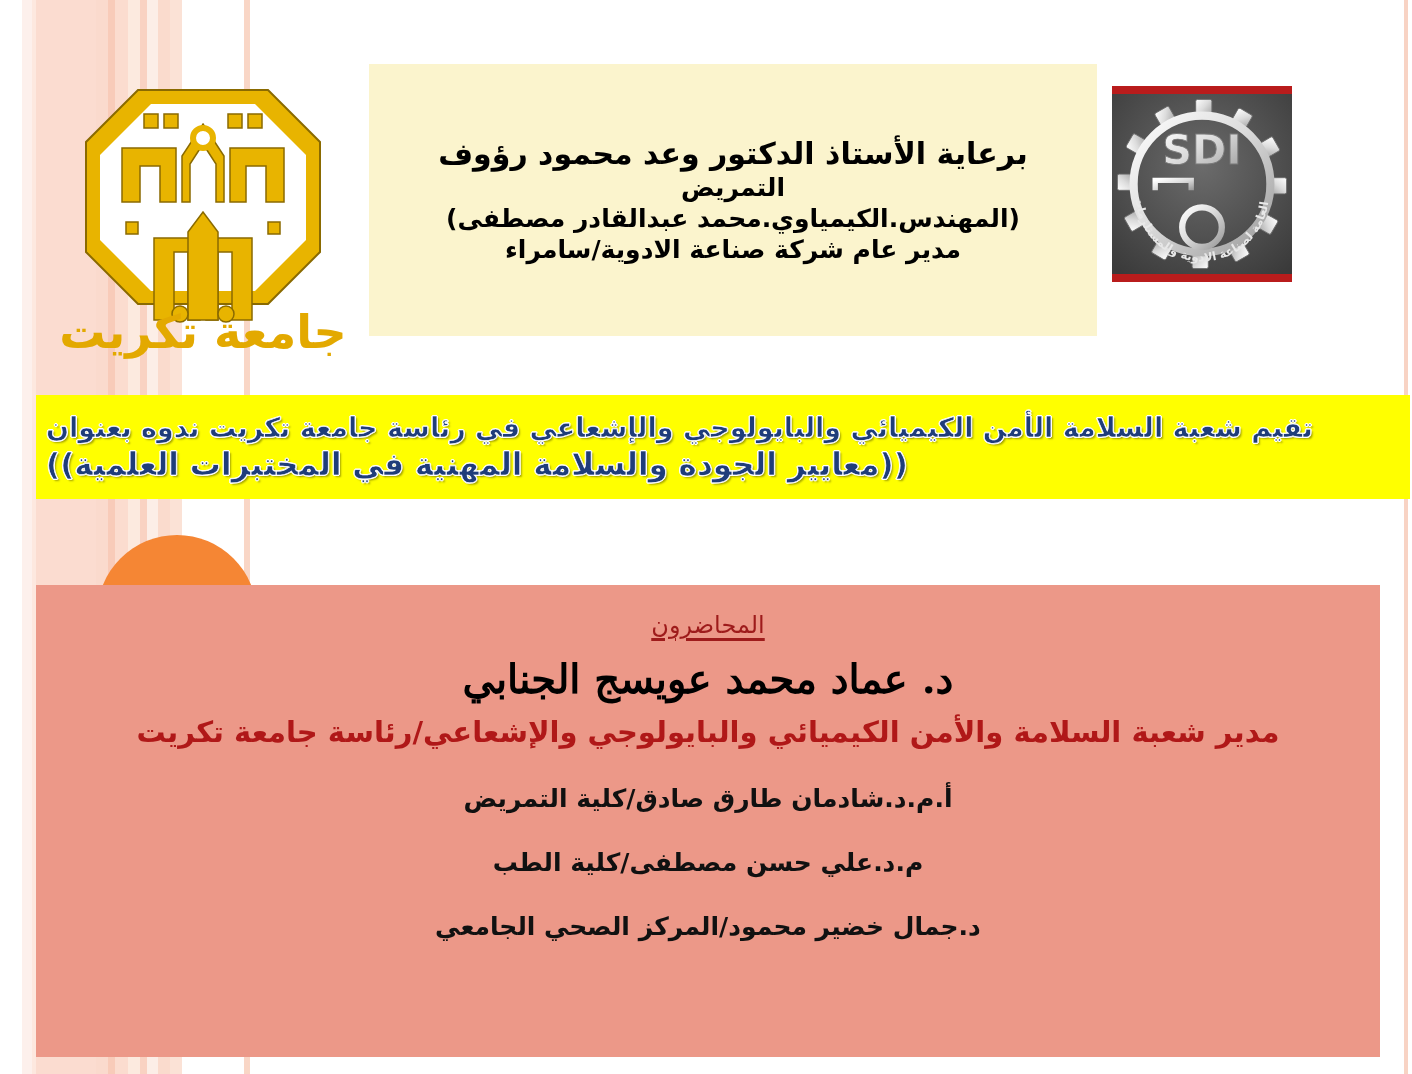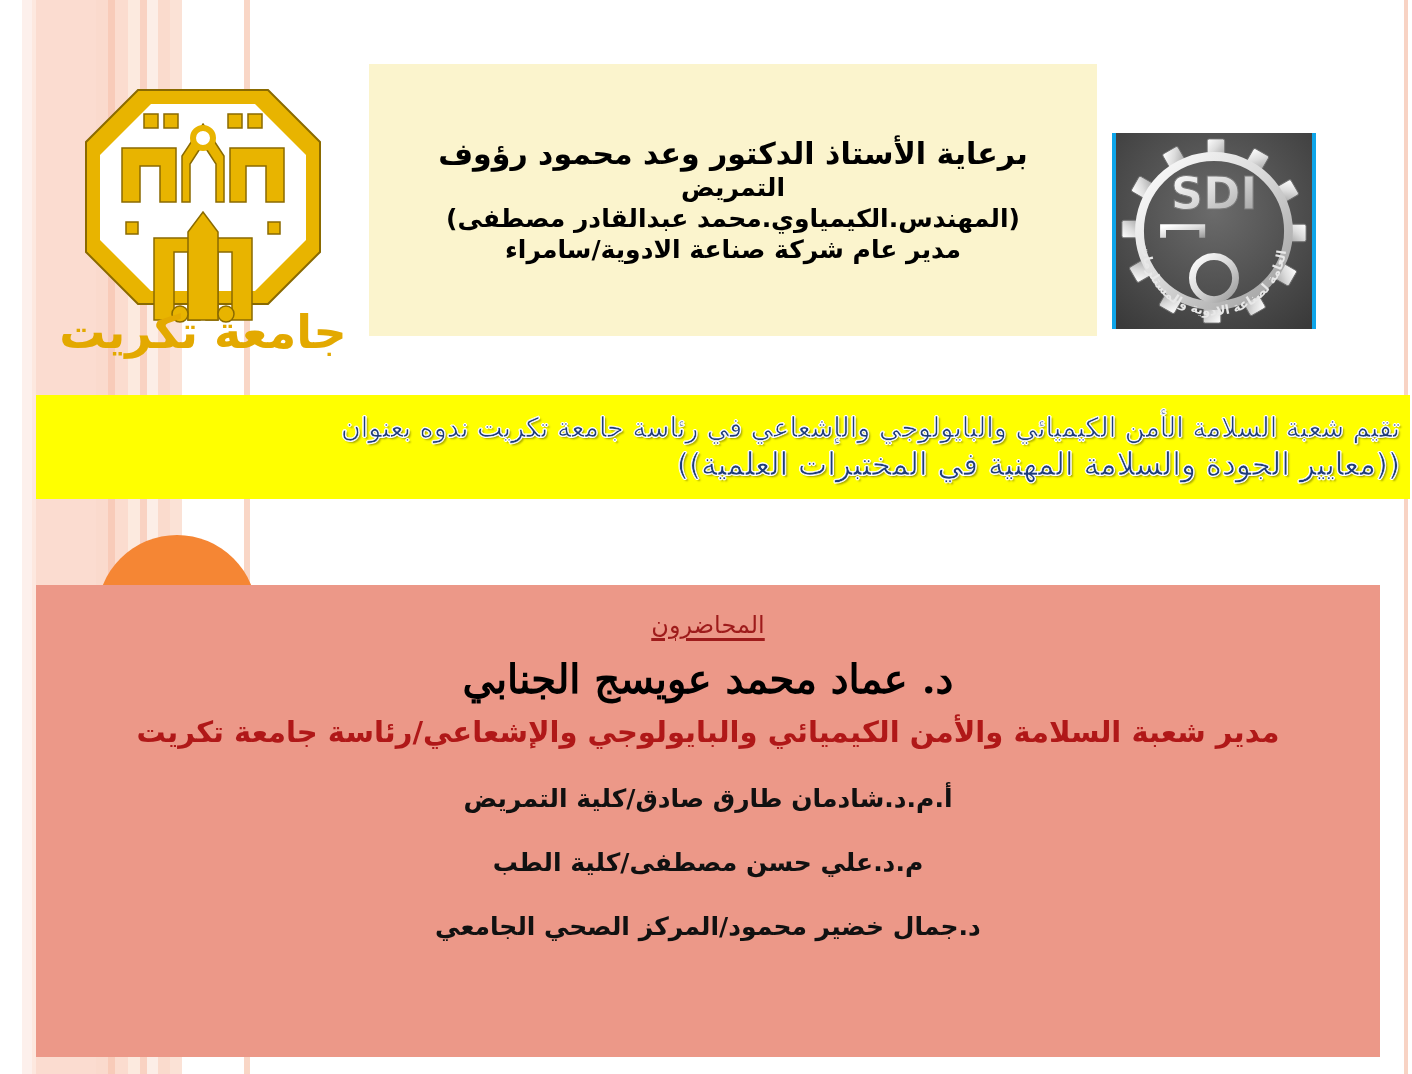--- a/index.html
+++ b/index.html
@@ -96,48 +96,47 @@
   .pat-l2 { font-size: 30px; }
   .pat-l3 { font-size: 25px; }
   .pat-l4 { font-size: 25px; }
   .pat-l5 { font-size: 25px; }
 
   
   .sdi-logo {
     position: absolute;
     left: 1112px;
     top: 86px;
-    width: 204px;
+    width: 180px;
     height: 196px;
     z-index: 5;
-    background: #0ea5e9;
+    background: #b91c1c;
     overflow: hidden;
-    margin-top: 47px;
   }
   .sdi-logo svg { width: 100%; height: 100%; display: block; }
 
   
   .yellow-banner {
     position: absolute;
     left: 36px;
     top: 395px;
     width: 1374px;
     height: 104px;
     background: #ffff00;
     z-index: 5;
     display: flex;
     flex-direction: column;
     align-items: center;
     justify-content: center;
     padding: 2px 10px;
   }
   .banner-line {
     color: #1f3d7a;
-    font-weight: normal;
-    text-align: right;
+    font-weight: bold;
+    text-align: left;
     width: 100%;
     line-height: 1.12;
     -webkit-text-stroke: 0.7px #ffffff;
     text-shadow:
        1px 0 0 #ffffff, -1px 0 0 #ffffff,
        0 1px 0 #ffffff, 0 -1px 0 #ffffff,
        2px 2px 2px rgba(0,0,0,0.35);
     font-family: "DejaVu Sans", "Liberation Sans", sans-serif;
   }
   .banner-l1 { font-size: 27px; letter-spacing: -0.2px; }

